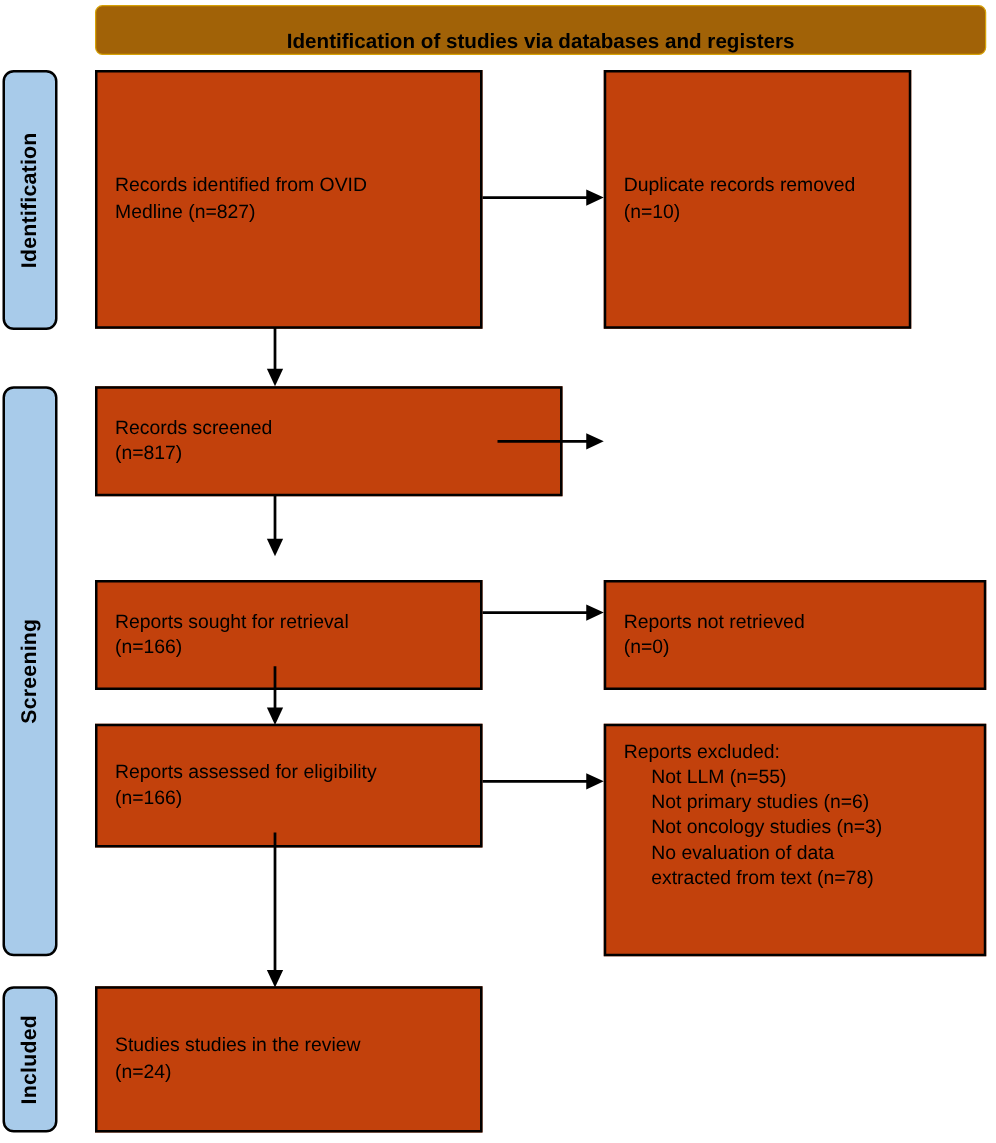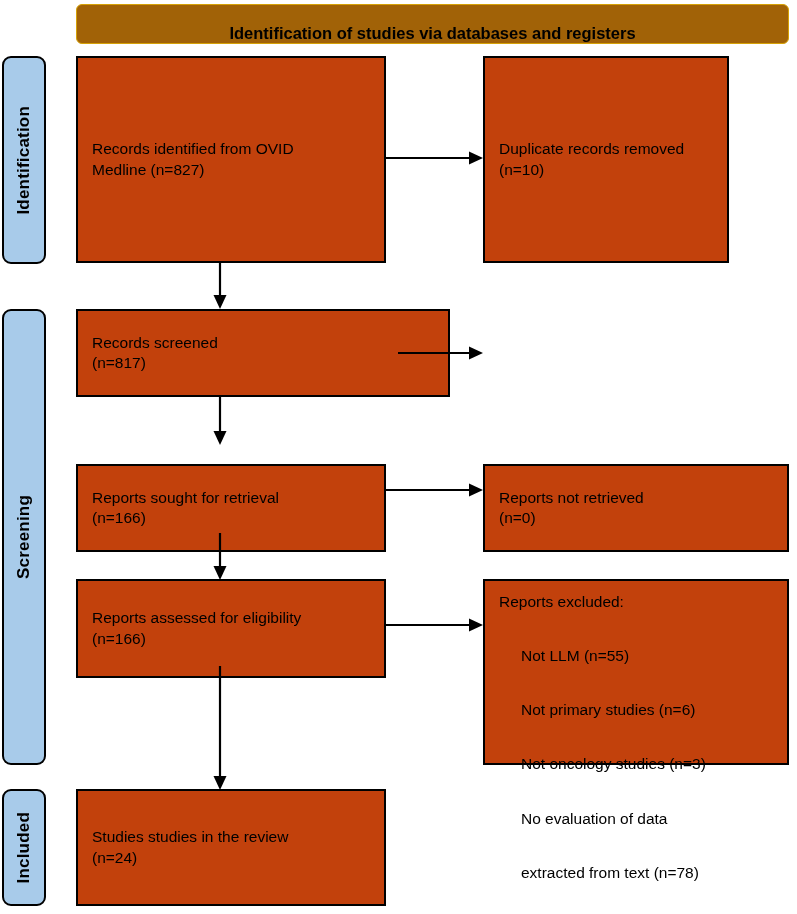--- a/index.html
+++ b/index.html
@@ -77,21 +77,21 @@
     box-sizing: border-box;
     display: flex;
     align-items: center;
     padding: 0 14px;
   }
   .flow-box .box-text-block {
     font-size: 15.5px;
     line-height: 1.30;
     color: #000000;
   }
-  .sub-line { padding-left: 22px; margin-top: 34px; }
+  .sub-line { padding-left: 22px; }
 
   
   #box-identified        { left: 76px;  top: 56px;  width: 310px; height: 207px; }
   #box-screened          { left: 76px;  top: 309px; width: 374px; height: 88px;  }
   #box-sought            { left: 76px;  top: 464px; width: 310px; height: 88px;  }
   #box-assessed          { left: 76px;  top: 579px; width: 310px; height: 99px;  }
   #box-included-review   { left: 76px;  top: 789px; width: 310px; height: 117px; }
 
   
   #box-duplicates        { left: 483px; top: 56px;  width: 246px; height: 207px; }

